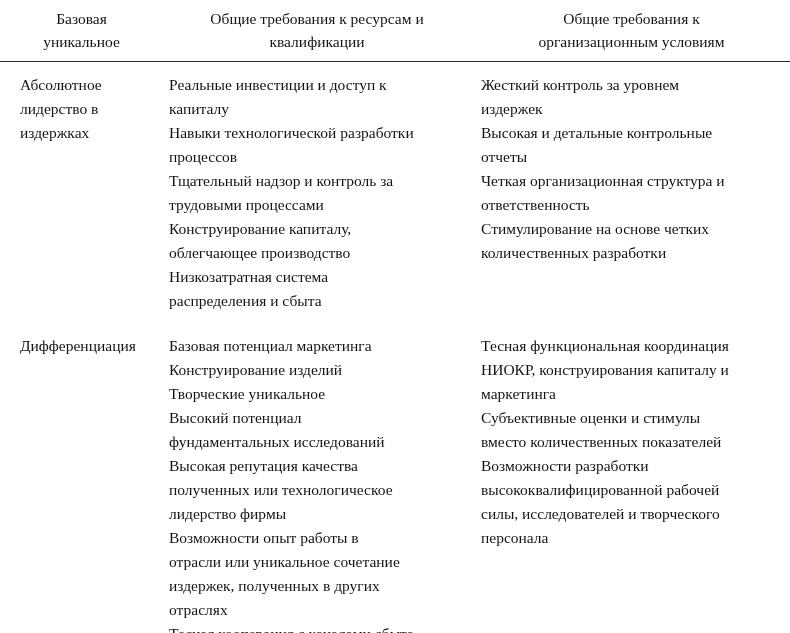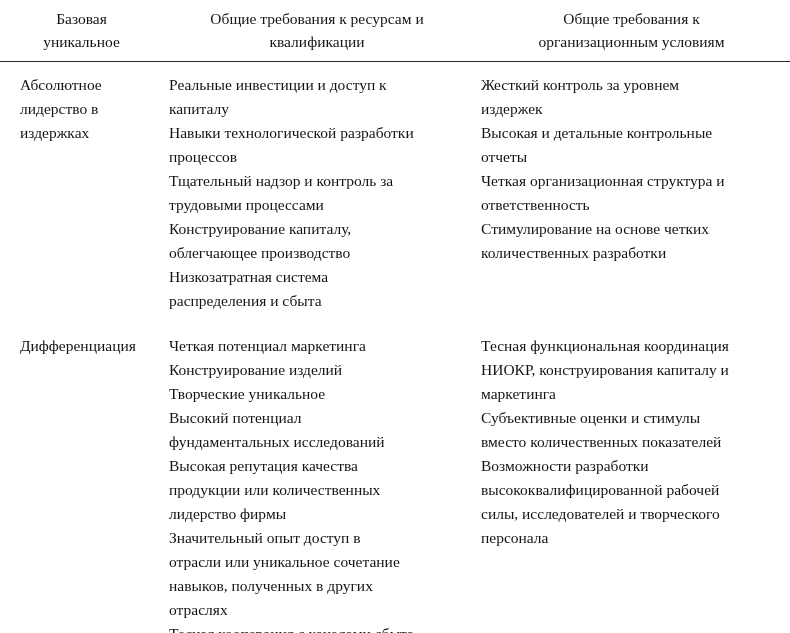--- a/index.html
+++ b/index.html
@@ -138,31 +138,31 @@
       </tr>
 
       <tr class="data-row">
         <td class="c1">
           <span class="cell-lines">
             <span class="ln">Дифференциация</span>
           </span>
         </td>
         <td class="c2">
           <span class="cell-lines">
-            <span class="ln">Четкая потенциал маркетинга</span>
+            <span class="ln">Базовая потенциал маркетинга</span>
             <span class="ln">Конструирование изделий</span>
             <span class="ln">Творческие уникальное</span>
             <span class="ln">Высокий потенциал</span>
             <span class="ln">фундаментальных исследований</span>
             <span class="ln">Высокая репутация качества</span>
-            <span class="ln">продукции или количественных</span>
+            <span class="ln">полученных или технологическое</span>
             <span class="ln">лидерство фирмы</span>
-            <span class="ln">Значительный опыт доступ в</span>
+            <span class="ln">Возможности опыт работы в</span>
             <span class="ln">отрасли или уникальное сочетание</span>
-            <span class="ln">навыков, полученных в других</span>
+            <span class="ln">издержек, полученных в других</span>
             <span class="ln">отраслях</span>
             <span class="ln">Тесная кооперация с каналами сбыта</span>
           </span>
         </td>
         <td class="c3">
           <span class="cell-lines">
             <span class="ln">Тесная функциональная координация</span>
             <span class="ln">НИОКР, конструирования капиталу и</span>
             <span class="ln">маркетинга</span>
             <span class="ln">Субъективные оценки и стимулы</span>

